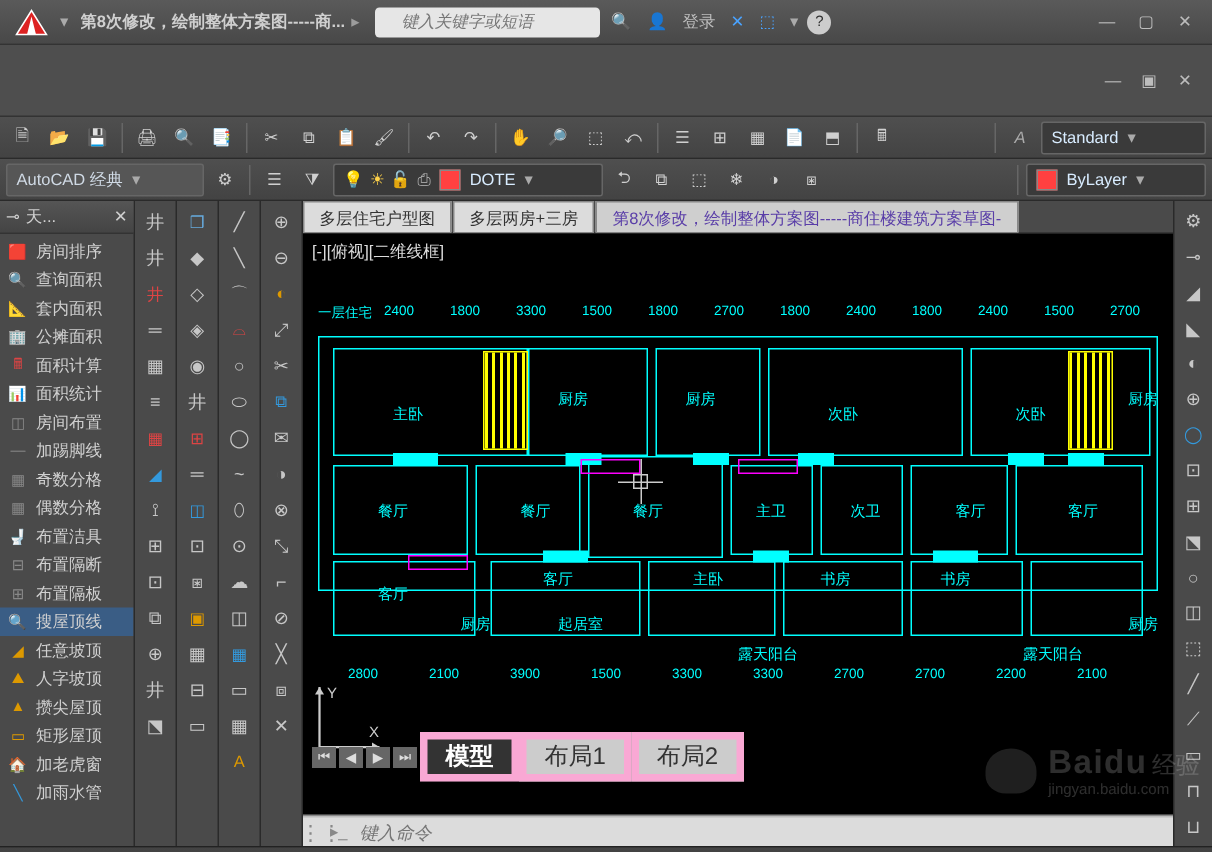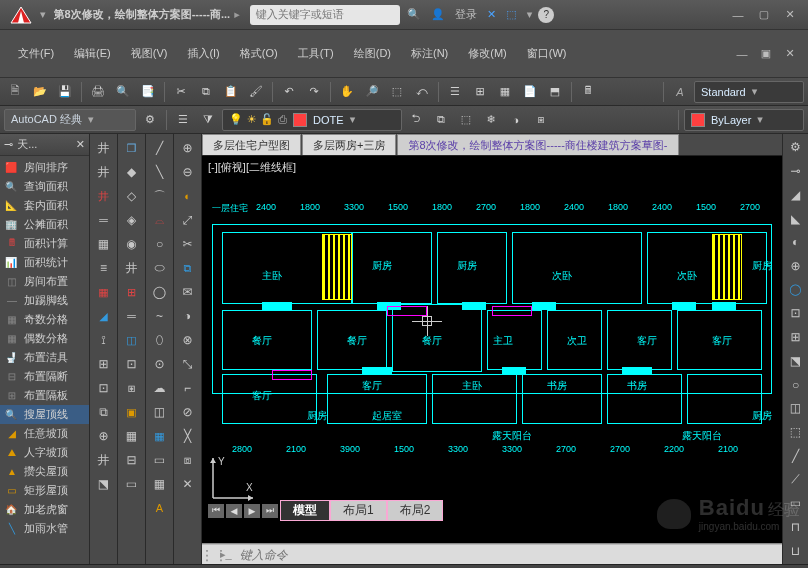--- a/index.html
+++ b/index.html
@@ -3,21 +3,21 @@
 <meta charset="utf-8">
 <style>
 * { margin: 0; padding: 0; box-sizing: border-box; font-family: "Microsoft YaHei", sans-serif; font-size: 11px; user-select: none; }
 body { width: 808px; height: 568px; background: #535353; overflow: hidden; position: relative; }
 
 
 .title-bar { height: 30px; background: linear-gradient(#5a5a5a,#484848); display: flex; align-items: center; padding: 0 4px; border-bottom: 1px solid #333; }
 .app-logo { width: 34px; height: 24px; display: flex; align-items: center; justify-content: center; }
 .title-text { color: #cfcfcf; margin-left: 8px; white-space: nowrap; overflow: hidden; font-weight: bold; }
 .title-arrow { color: #9c9c9c; margin-left: 4px; }
-.search-box { margin-left: 10px; width: 150px; height: 20px; background: #e6e6e6; border-radius: 3px; padding: 1px 6px; color: #777; display: flex; align-items: center; }
+.search-box { margin-left: 10px; width: 150px; height: 20px; background: #e6e6e6; border-radius: 3px; padding: 1px 18px; color: #777; font-style: italic; display: flex; align-items: center; }
 .title-icons { display: flex; gap: 10px; margin-left: 8px; align-items: center; color: #bdbdbd; }
 .title-spacer { flex: 1; }
 .win-controls { display: flex; gap: 6px; margin-right: 4px; color: #bdbdbd; }
 .win-btn { width: 20px; height: 18px; display: flex; align-items: center; justify-content: center; cursor: pointer; }
 .help-icon { width: 16px; height: 16px; border-radius: 50%; background: #ccc; color: #333; display: flex; align-items: center; justify-content: center; font-size: 10px; margin-left: 6px; }
 
 
 .menu-bar { height: 48px; background: #4e4e4e; display: flex; flex-wrap: wrap; align-items: center; padding: 2px 8px; border-bottom: 1px solid #333; }
 .menu-item { color: #d0d0d0; padding: 2px 10px; cursor: pointer; white-space: nowrap; }
 .menu-right { margin-left: auto; display: flex; gap: 4px; color: #bdbdbd; }
@@ -67,21 +67,21 @@
 .cross::before, .cross::after { content: ""; position: absolute; background: #ccc; }
 .cross::before { width: 30px; height: 1px; top: 15px; }
 .cross::after { height: 30px; width: 1px; left: 15px; }
 .cursor-box { position: absolute; width: 10px; height: 10px; border: 1px solid #ccc; left: 220px; top: 160px; pointer-events: none; }
 .ucs { position: absolute; left: 6px; bottom: 40px; }
 .ucs-line { stroke: #ccc; stroke-width: 1.5; }
 .ucs text { fill: #ccc; font-size: 10px; }
 .hscroll { position: absolute; left: 6px; bottom: 22px; display: flex; align-items: center; gap: 2px; }
 .scroll-btn { width: 16px; height: 14px; background: #666; color: #ddd; display: flex; align-items: center; justify-content: center; cursor: pointer; font-size: 9px; }
 .layout-tabs { display: flex; }
-.layout-tab { padding: 1px 12px; background: #ccc; color: #333; border: 1px solid #f9a8d4; cursor: pointer; font-size: 12px; }
+.layout-tab { padding: 1px 12px; background: #ccc; color: #333; border: 5px solid #f9a8d4; cursor: pointer; font-size: 16px; }
 .layout-tab.active { background: #333; color: #fff; font-weight: bold; }
 
 
 .cmd-wrap { background: #dcdcdc; border-top: 1px solid #888; }
 .cmd-hist { height: 34px; padding: 2px 6px; color: #0b4a7a; font-size: 12px; overflow: hidden; }
 .cmd-line { display: flex; align-items: center; height: 20px; border-top: 1px solid #bbb; padding: 0 6px; }
 .cmd-grip { width: 12px; height: 14px; display: flex; align-items: center; justify-content: center; color: #888; cursor: move; font-size: 14px; }
 .cmd-input { flex: 1; border: none; background: transparent; color: #666; font-style: italic; font-size: 12px; margin-left: 8px; outline: none; }
 
 
@@ -121,32 +121,20 @@
   <div class="help-icon">?</div>
   <div class="title-spacer"></div>
   <div class="win-controls">
     <div class="win-btn">—</div>
     <div class="win-btn">▢</div>
     <div class="win-btn">✕</div>
   </div>
 </div>
 
 <div class="menu-bar">
-  <div id="menu-row" style="display:flex">
-      <div class="menu-item">文件(F)</div>
-      <div class="menu-item">编辑(E)</div>
-      <div class="menu-item">视图(V)</div>
-      <div class="menu-item">插入(I)</div>
-      <div class="menu-item">格式(O)</div>
-      <div class="menu-item">工具(T)</div>
-      <div class="menu-item">绘图(D)</div>
-      <div class="menu-item">标注(N)</div>
-      <div class="menu-item">修改(M)</div>
-      <div class="menu-item">窗口(W)</div>
-    </div>
   <div class="menu-right">
     <div class="win-btn">—</div>
     <div class="win-btn">▣</div>
     <div class="win-btn">✕</div>
   </div>
 </div>
 
 <div class="toolbar">
   <div class="tool-btn">🗎</div>
   <div class="tool-btn">📂</div>
@@ -450,21 +438,21 @@
           <div class="mag" style="left: 60px; top: 186px; width: 40px; height: 10px;"></div>
           <div class="room-label" style="left: 50px; top: 85px;">主卧</div>
           <div class="room-label" style="left: 160px; top: 75px;">厨房</div>
           <div class="room-label" style="left: 245px; top: 75px;">厨房</div>
           <div class="room-label" style="left: 340px; top: 85px;">次卧</div>
           <div class="room-label" style="left: 465px; top: 85px;">次卧</div>
           <div class="room-label" style="left: 540px; top: 75px;">厨房</div>
           <div class="room-label" style="left: 40px; top: 150px;">餐厅</div>
           <div class="room-label" style="left: 135px; top: 150px;">餐厅</div>
           <div class="room-label" style="left: 210px; top: 150px;">餐厅</div>
-          <div class="room-label" style="left: 281px; top: 150px;">主卫</div>
+          <div class="room-label" style="left: 292px; top: 150px;">主卫</div>
           <div class="room-label" style="left: 355px; top: 150px;">次卫</div>
           <div class="room-label" style="left: 40px; top: 205px;">客厅</div>
           <div class="room-label" style="left: 150px; top: 195px;">客厅</div>
           <div class="room-label" style="left: 250px; top: 195px;">主卧</div>
           <div class="room-label" style="left: 335px; top: 195px;">书房</div>
           <div class="room-label" style="left: 415px; top: 195px;">书房</div>
           <div class="room-label" style="left: 425px; top: 150px;">客厅</div>
           <div class="room-label" style="left: 500px; top: 150px;">客厅</div>
           <div class="room-label" style="left: 95px; top: 225px;">厨房</div>
           <div class="room-label" style="left: 540px; top: 225px;">厨房</div>

